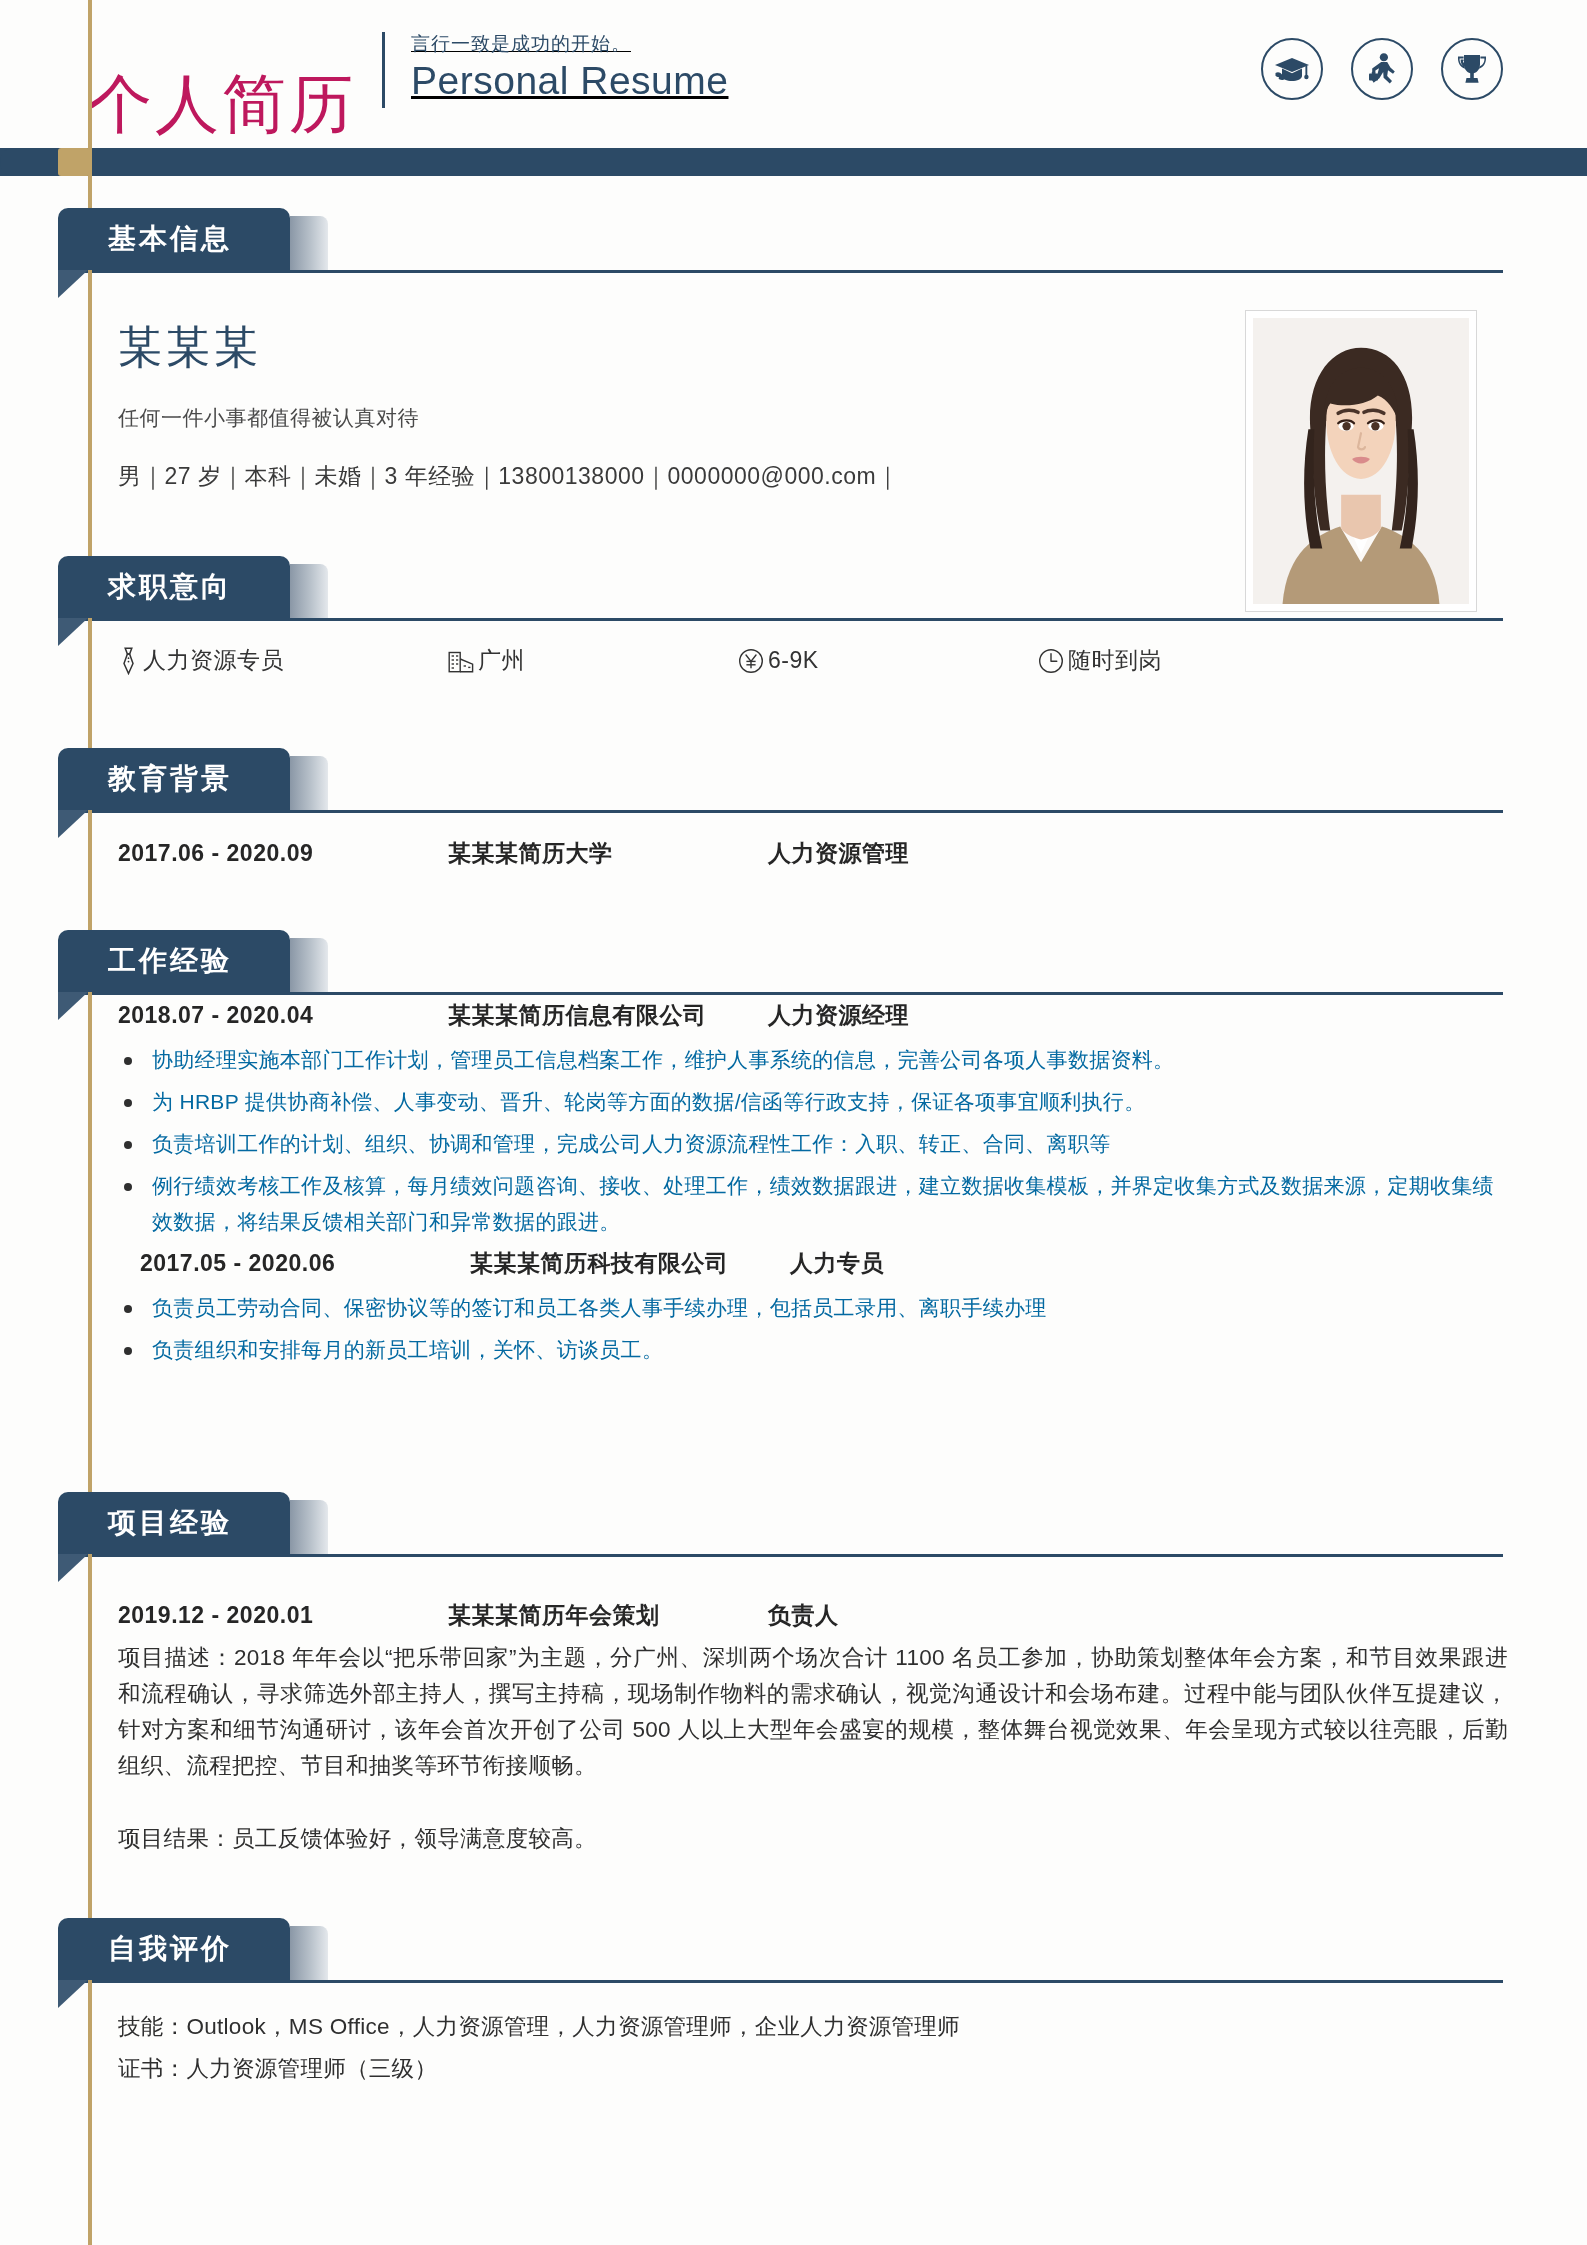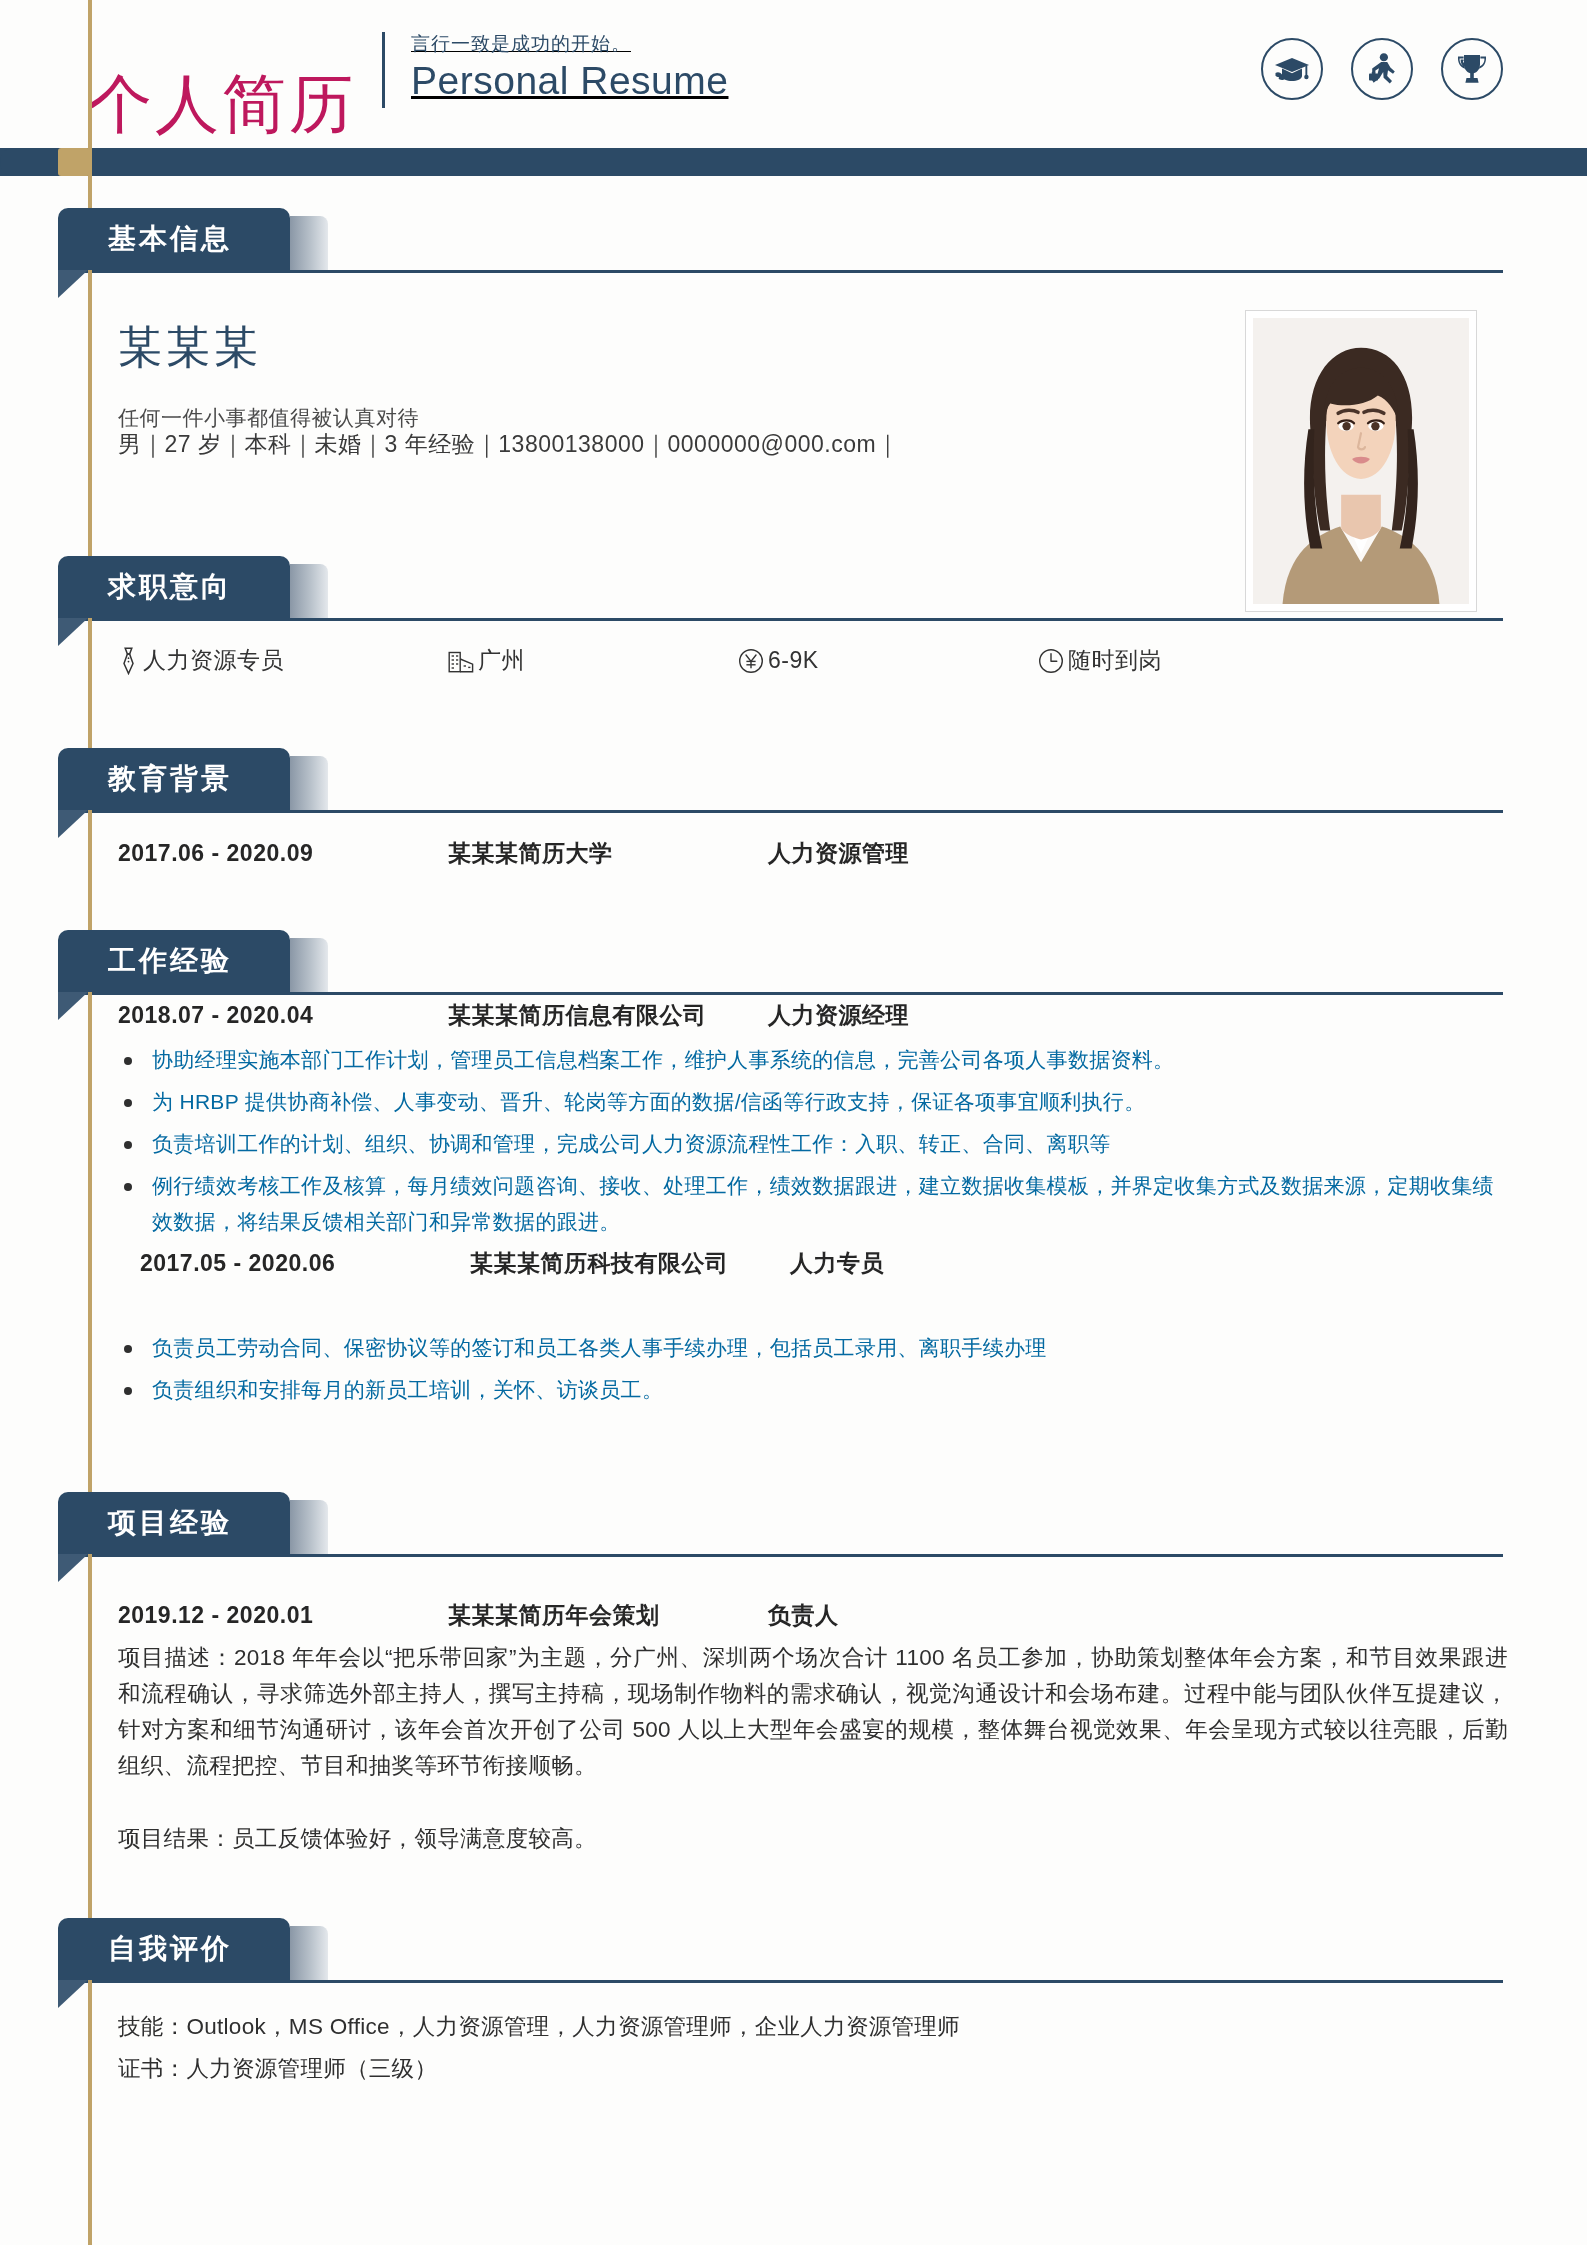--- a/index.html
+++ b/index.html
@@ -366,21 +366,21 @@
     <div class="sec-tab-fold" style="top:62px;"></div>
     <div class="sec-rule" style="top:62px;"></div>
   </div>
 
   <div class="body-area" style="top:316px;">
     <div class="cn-name">某某某</div>
   </div>
   <div class="body-area" style="top:400px;">
     <div class="tagline">任何一件小事都值得被认真对待</div>
   </div>
-  <div class="body-area" style="top:424px;">
+  <div class="body-area" style="top:456px;">
     <div class="meta-line">男｜27 岁｜本科｜未婚｜3 年经验｜13800138000｜0000000@000.com｜</div>
   </div>
 
   <div class="photo-frame">
     <div class="photo-inner">
       <svg width="100%" height="100%" viewBox="0 0 218 288" preserveAspectRatio="xMidYMid slice">
         <rect width="218" height="288" fill="#f4f1ee"></rect>
 
         <path d="M30 288 C34 236 64 218 88 210 L130 210 C154 218 184 236 188 288 Z" fill="#b49a78"></path>
 
@@ -520,21 +520,21 @@
     <div class="bullet-li">为 HRBP 提供协商补偿、人事变动、晋升、轮岗等方面的数据/信函等行政支持，保证各项事宜顺利执行。</div>
     <div class="bullet-li">负责培训工作的计划、组织、协调和管理，完成公司人力资源流程性工作：入职、转正、合同、离职等</div>
     <div class="bullet-li">例行绩效考核工作及核算，每月绩效问题咨询、接收、处理工作，绩效数据跟进，建立数据收集模板，并界定收集方式及数据来源，定期收集绩效数据，将结果反馈相关部门和异常数据的跟进。</div>
   </div>
 
   <div class="entry-head" style="top:1248px;margin-left:22px;">
     <span class="eh-date">2017.05 - 2020.06</span>
     <span class="eh-org">某某某简历科技有限公司</span>
     <span class="eh-role">人力专员</span>
   </div>
-  <div class="bullet-list" style="top:1290px;margin-top:40px;">
+  <div class="bullet-list" style="top:1290px;">
     <div class="bullet-li">负责员工劳动合同、保密协议等的签订和员工各类人事手续办理，包括员工录用、离职手续办理</div>
     <div class="bullet-li">负责组织和安排每月的新员工培训，关怀、访谈员工。</div>
   </div>
 
   <div class="section" style="top:1492px;">
     <div class="sec-tab-row">
       <div class="sec-tab">
         <span class="sec-tab-label">项目经验</span>
       </div>
       <div class="sec-tab-shadow" style="left:290px;"></div>

